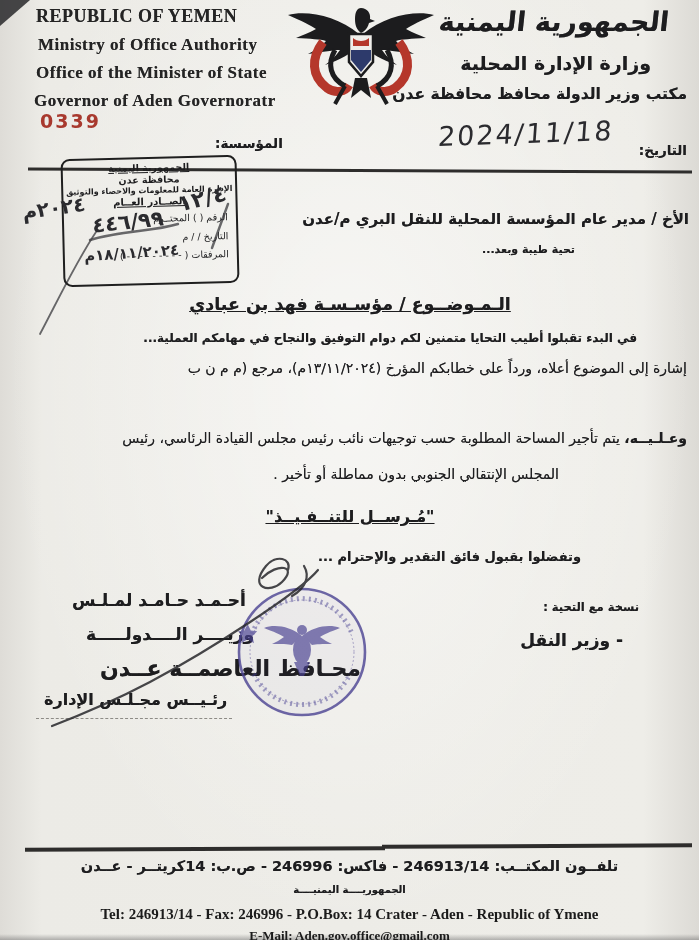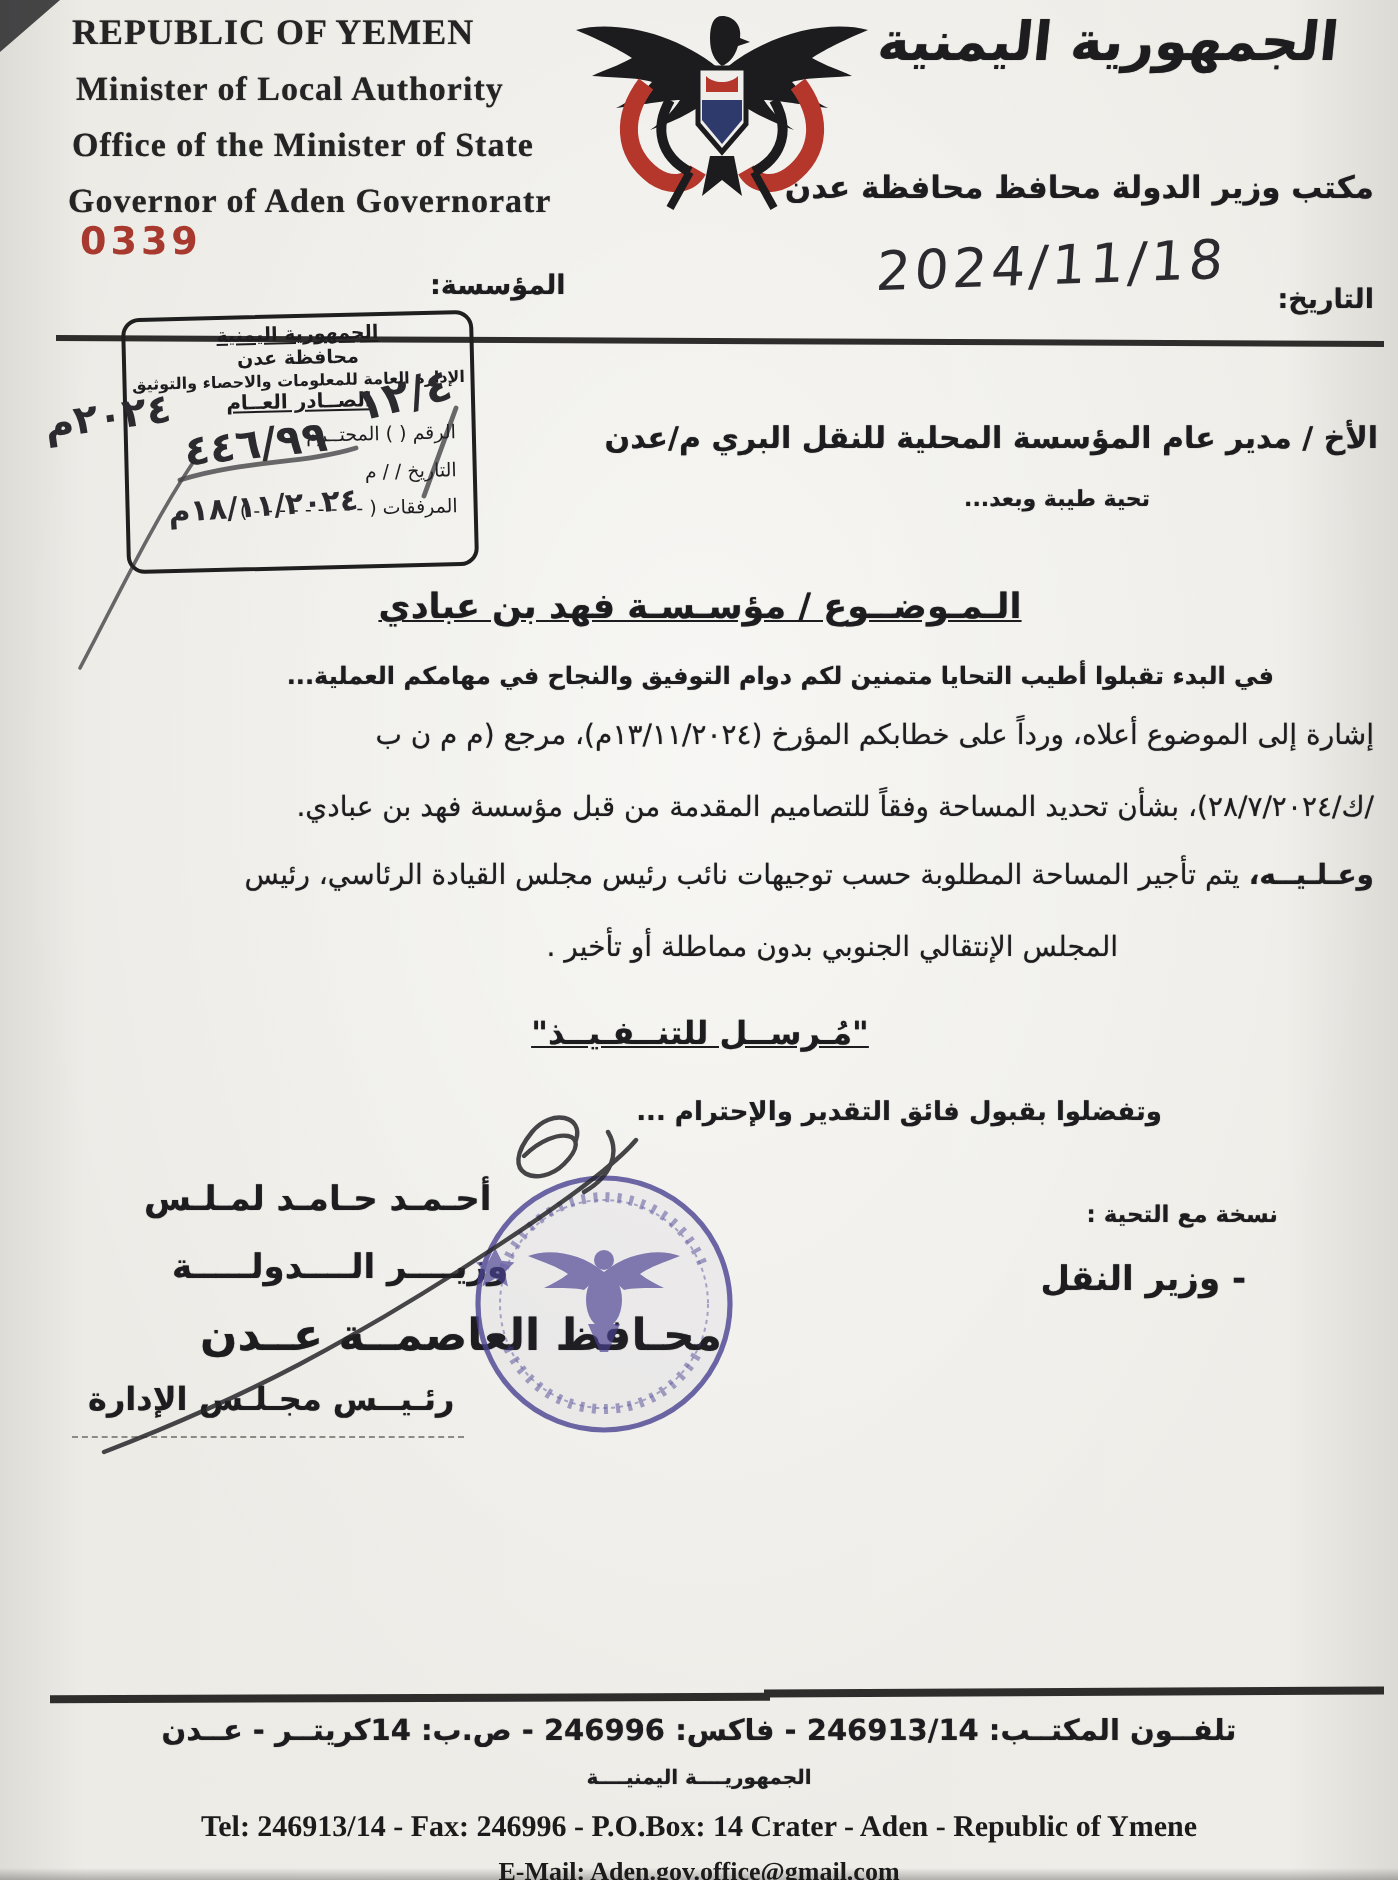--- a/index.html
+++ b/index.html
@@ -34,21 +34,21 @@
 </style>
 </head>
 <body>
 
 <div id="page">
 
   <div class="corner-tl"></div>
   <div class="edge-bottom"></div>
 
   <div class="abs en-head ink" style="left:36px;top:6px;font-size:18px;">REPUBLIC OF YEMEN</div>
-  <div class="abs en-head ink" style="left:38px;top:35px;font-size:17px;">Minister of Local Authority</div>
+  <div class="abs en-head ink" style="left:38px;top:35px;font-size:17px;">Ministry of Office Authority</div>
   <div class="abs en-head ink" style="left:36px;top:63px;font-size:17px;">Office of the Minister of State</div>
   <div class="abs en-head ink" style="left:34px;top:91px;font-size:17px;">Governor of Aden Governoratr</div>
   <div class="abs serial" style="left:40px;top:110px;font-size:19px;">0339</div>
 
   <div class="abs" style="left:283px;top:0px;">
     <svg width="156" height="116" viewBox="0 0 156 116">
       <g>
 
         <path d="M76,34 C54,16 24,10 5,15 C19,21 27,25 33,29 C26,33 19,35 13,38 C28,39 37,39 43,41 C38,47 31,51 25,54 C41,52 51,50 57,50 C53,56 48,61 42,65 C57,60 68,53 76,47 Z" fill="#1c1c1e"></path>
 
@@ -66,20 +66,21 @@
         <path d="M68,50 L88,50 L88,60 L78,72 L68,60 Z" fill="#2d3a6b"></path>
         <path d="M70,38 C74,42 82,42 86,38 L86,46 L70,46 Z" fill="#b5372b"></path>
 
         <path d="M72,78 L84,78 L88,98 L78,90 L68,98 Z" fill="#1c1c1e"></path>
         <path d="M62,86 L52,104 M94,86 L104,104" stroke="#1c1c1e" stroke-width="4"></path>
       </g>
     </svg>
   </div>
 
   <div class="abs ar ink" style="right:30px;top:6px;font-size:27px;font-weight:700;transform:skewX(-6deg);">الجمهورية اليمنية</div>
+  <div class="abs ar ink" style="right:48px;top:52px;font-size:19px;font-weight:700;">وزارة الإدارة المحلية</div>
   <div class="abs ar ink" style="right:12px;top:85px;font-size:15.5px;font-weight:700;">مكتب وزير الدولة محافظ محافظة عدن</div>
 
   <div class="abs ar ink" style="left:215px;top:135px;font-size:13.5px;font-weight:700;">المؤسسة:</div>
   <div class="abs ar ink" style="right:12px;top:142px;font-size:13.5px;font-weight:700;">التاريخ:</div>
   <div class="abs hw" style="left:438px;top:118px;font-size:27px;letter-spacing:2px;transform:rotate(-2deg) skewX(-6deg);">2024/11/18</div>
 
   <div class="rule" style="left:28px;top:169px;width:664px;height:2.5px;transform:rotate(.25deg);"></div>
 
   <div class="stampbox">
     <span class="r uline" style="font-size:9.5px;font-weight:700;">الجمهورية اليمنية</span>
@@ -96,21 +97,20 @@
   <div class="abs hw ar" style="left:84px;top:244px;font-size:15px;font-weight:700;transform:rotate(-4deg);">١٨/١١/٢٠٢٤م</div>
   <div class="abs hw ar" style="left:22px;top:196px;font-size:20px;font-weight:700;transform:rotate(-8deg);">٢٠٢٤م</div>
 
   <div class="abs ar ink" style="right:10px;top:210px;font-size:15px;font-weight:700;">الأخ /  مدير عام المؤسسة المحلية للنقل البري م/عدن</div>
   <div class="abs ar ink" style="right:124px;top:243px;font-size:11px;font-weight:700;">تحية طيبة وبعد...</div>
 
   <div class="abs ar ink uline" style="left:160px;top:294px;width:380px;text-align:center;font-size:17.5px;font-weight:700;">الـمـوضــوع / مؤسـسـة فهد بن عبادي</div>
 
   <div class="abs ar ink" style="right:62px;top:331px;font-size:12px;font-weight:600;">في البدء تقبلوا أطيب التحايا متمنين لكم دوام التوفيق والنجاح في مهامكم العملية...</div>
   <div class="abs ar ink" style="right:12px;top:360px;font-size:14px;">إشارة إلى الموضوع أعلاه، ورداً على خطابكم المؤرخ (١٣/١١/٢٠٢٤م)، مرجع (م م ن ب</div>
-  <div class="abs ar ink" style="right:12px;top:396px;font-size:14px;">/ك/٢٨/٧/٢٠٢٤)، بشأن تحديد المساحة وفقاً للتصاميم المقدمة من قبل مؤسسة فهد بن عبادي.</div>
 
   <div class="abs ar ink" style="right:12px;top:430px;font-size:14px;"><span style="font-weight:800;">وعـلـيــه،</span><span> يتم تأجير المساحة المطلوبة حسب توجيهات نائب رئيس مجلس القيادة الرئاسي، رئيس</span></div>
   <div class="abs ar ink" style="right:140px;top:466px;font-size:14px;">المجلس الإنتقالي الجنوبي بدون مماطلة أو تأخير .</div>
 
   <div class="abs ar ink uline" style="left:230px;top:507px;width:240px;text-align:center;font-size:16px;font-weight:800;">"مُـرســل للتنــفـيــذ"</div>
 
   <div class="abs ar ink" style="right:118px;top:549px;font-size:13px;font-weight:700;">وتفضلوا بقبول فائق التقدير والإحترام ...</div>
 
   <div class="abs ar ink" style="right:60px;top:600px;font-size:11.5px;font-weight:600;">نسخة مع التحية :</div>
   <div class="abs ar ink" style="right:76px;top:630px;font-size:17px;font-weight:600;">-   وزير النقل</div>

